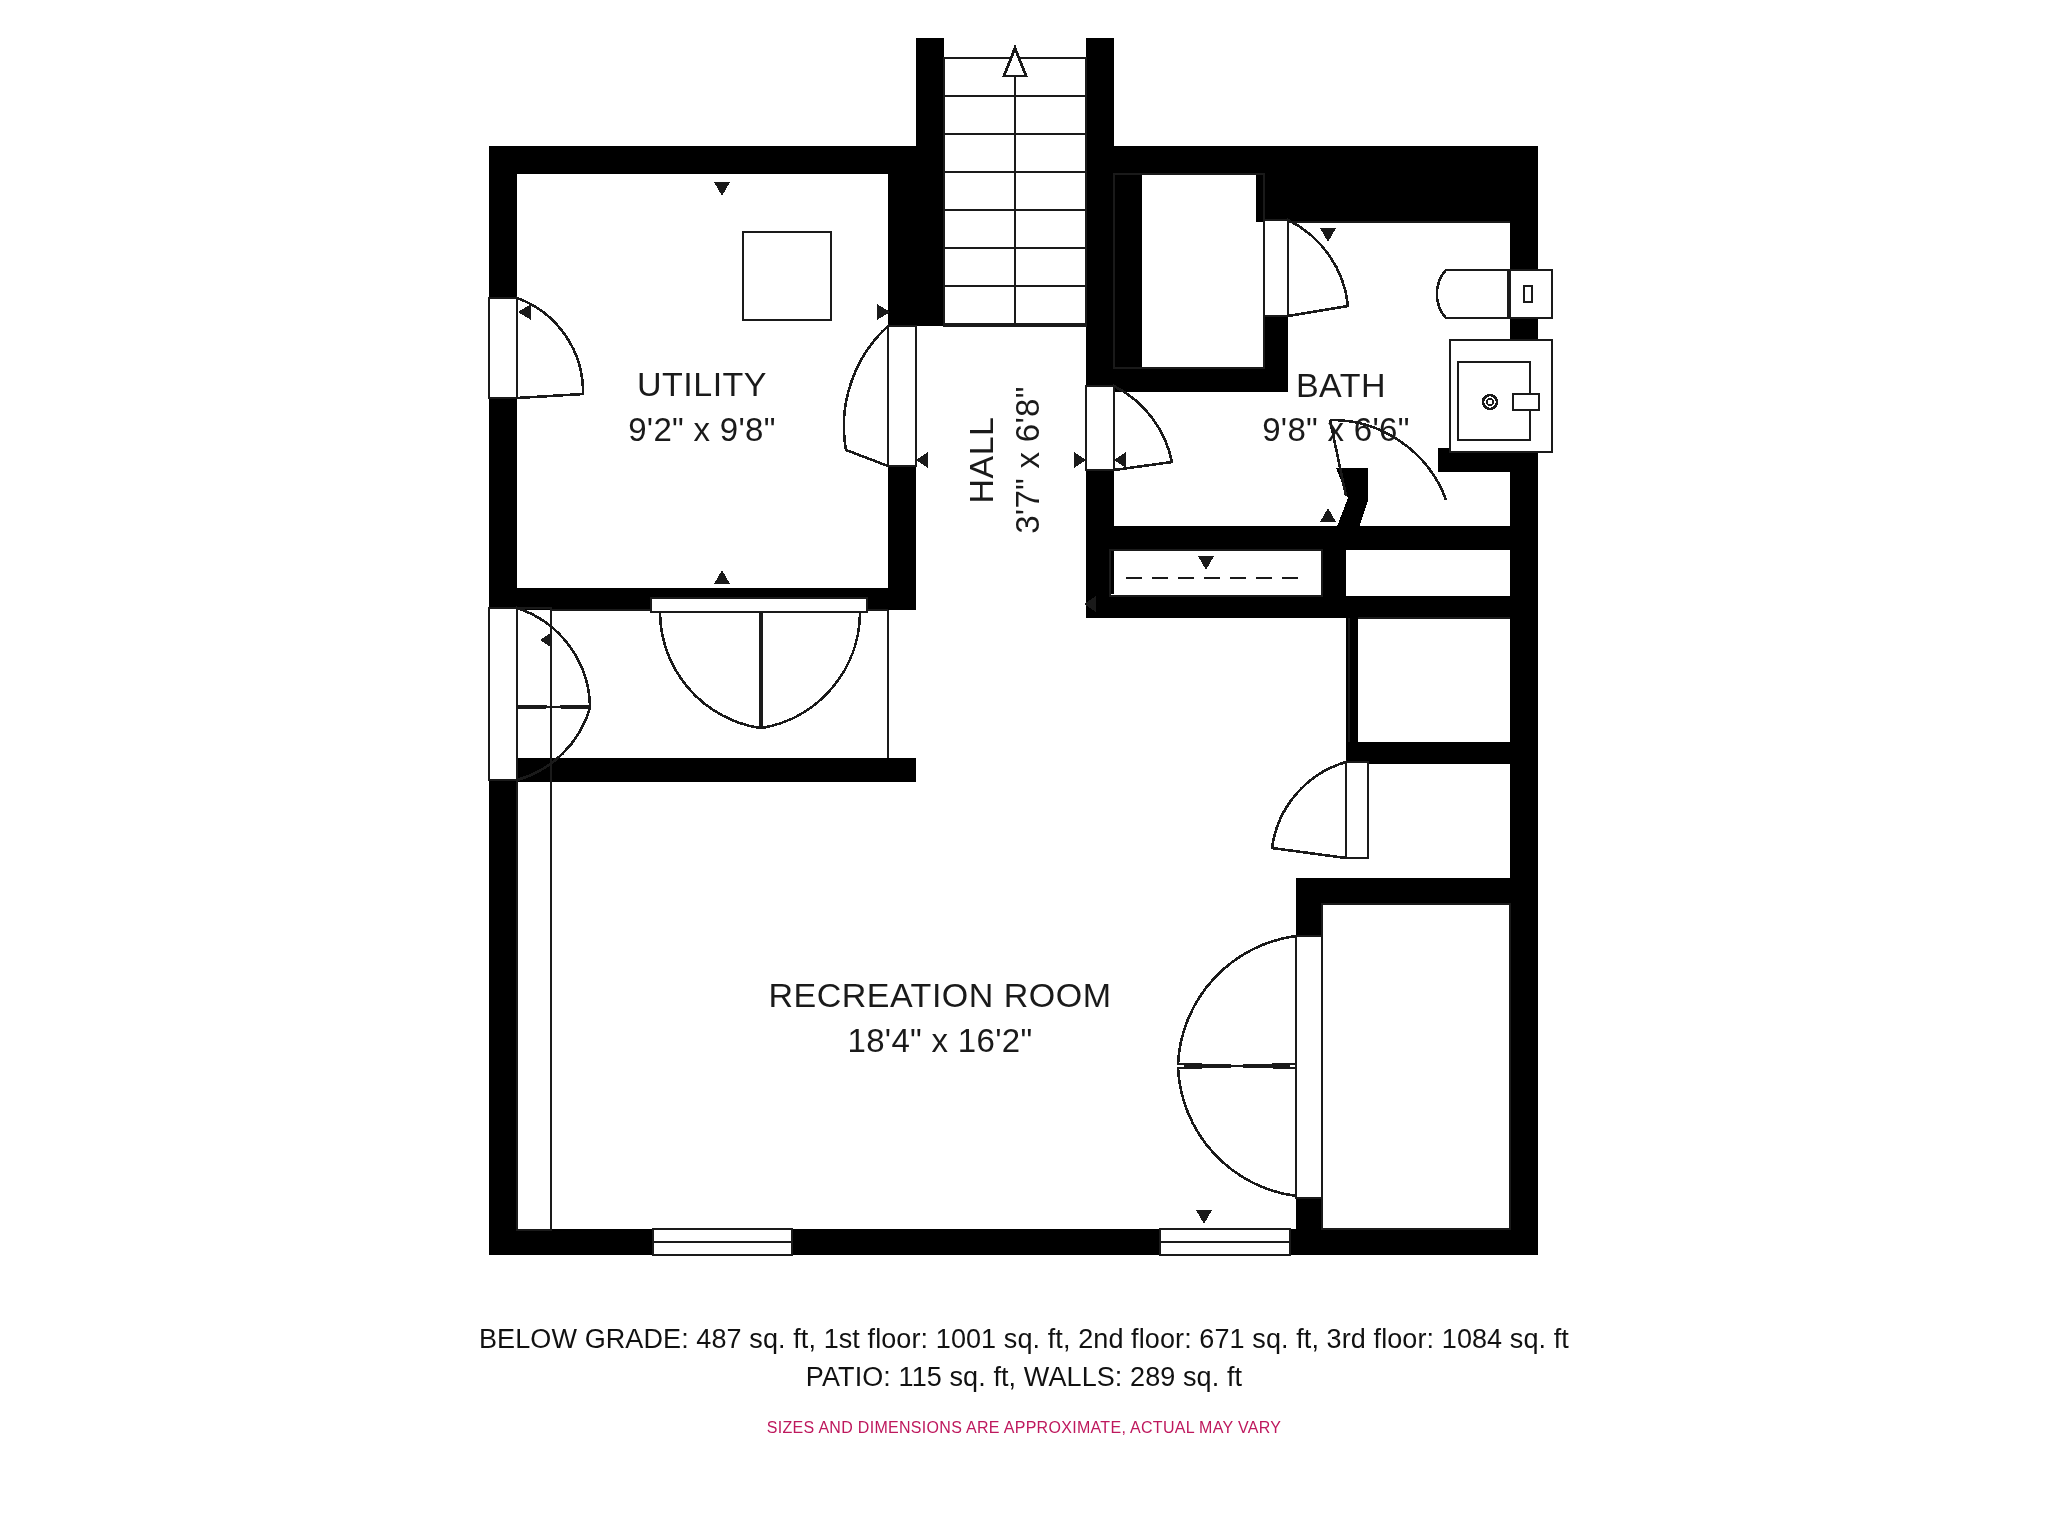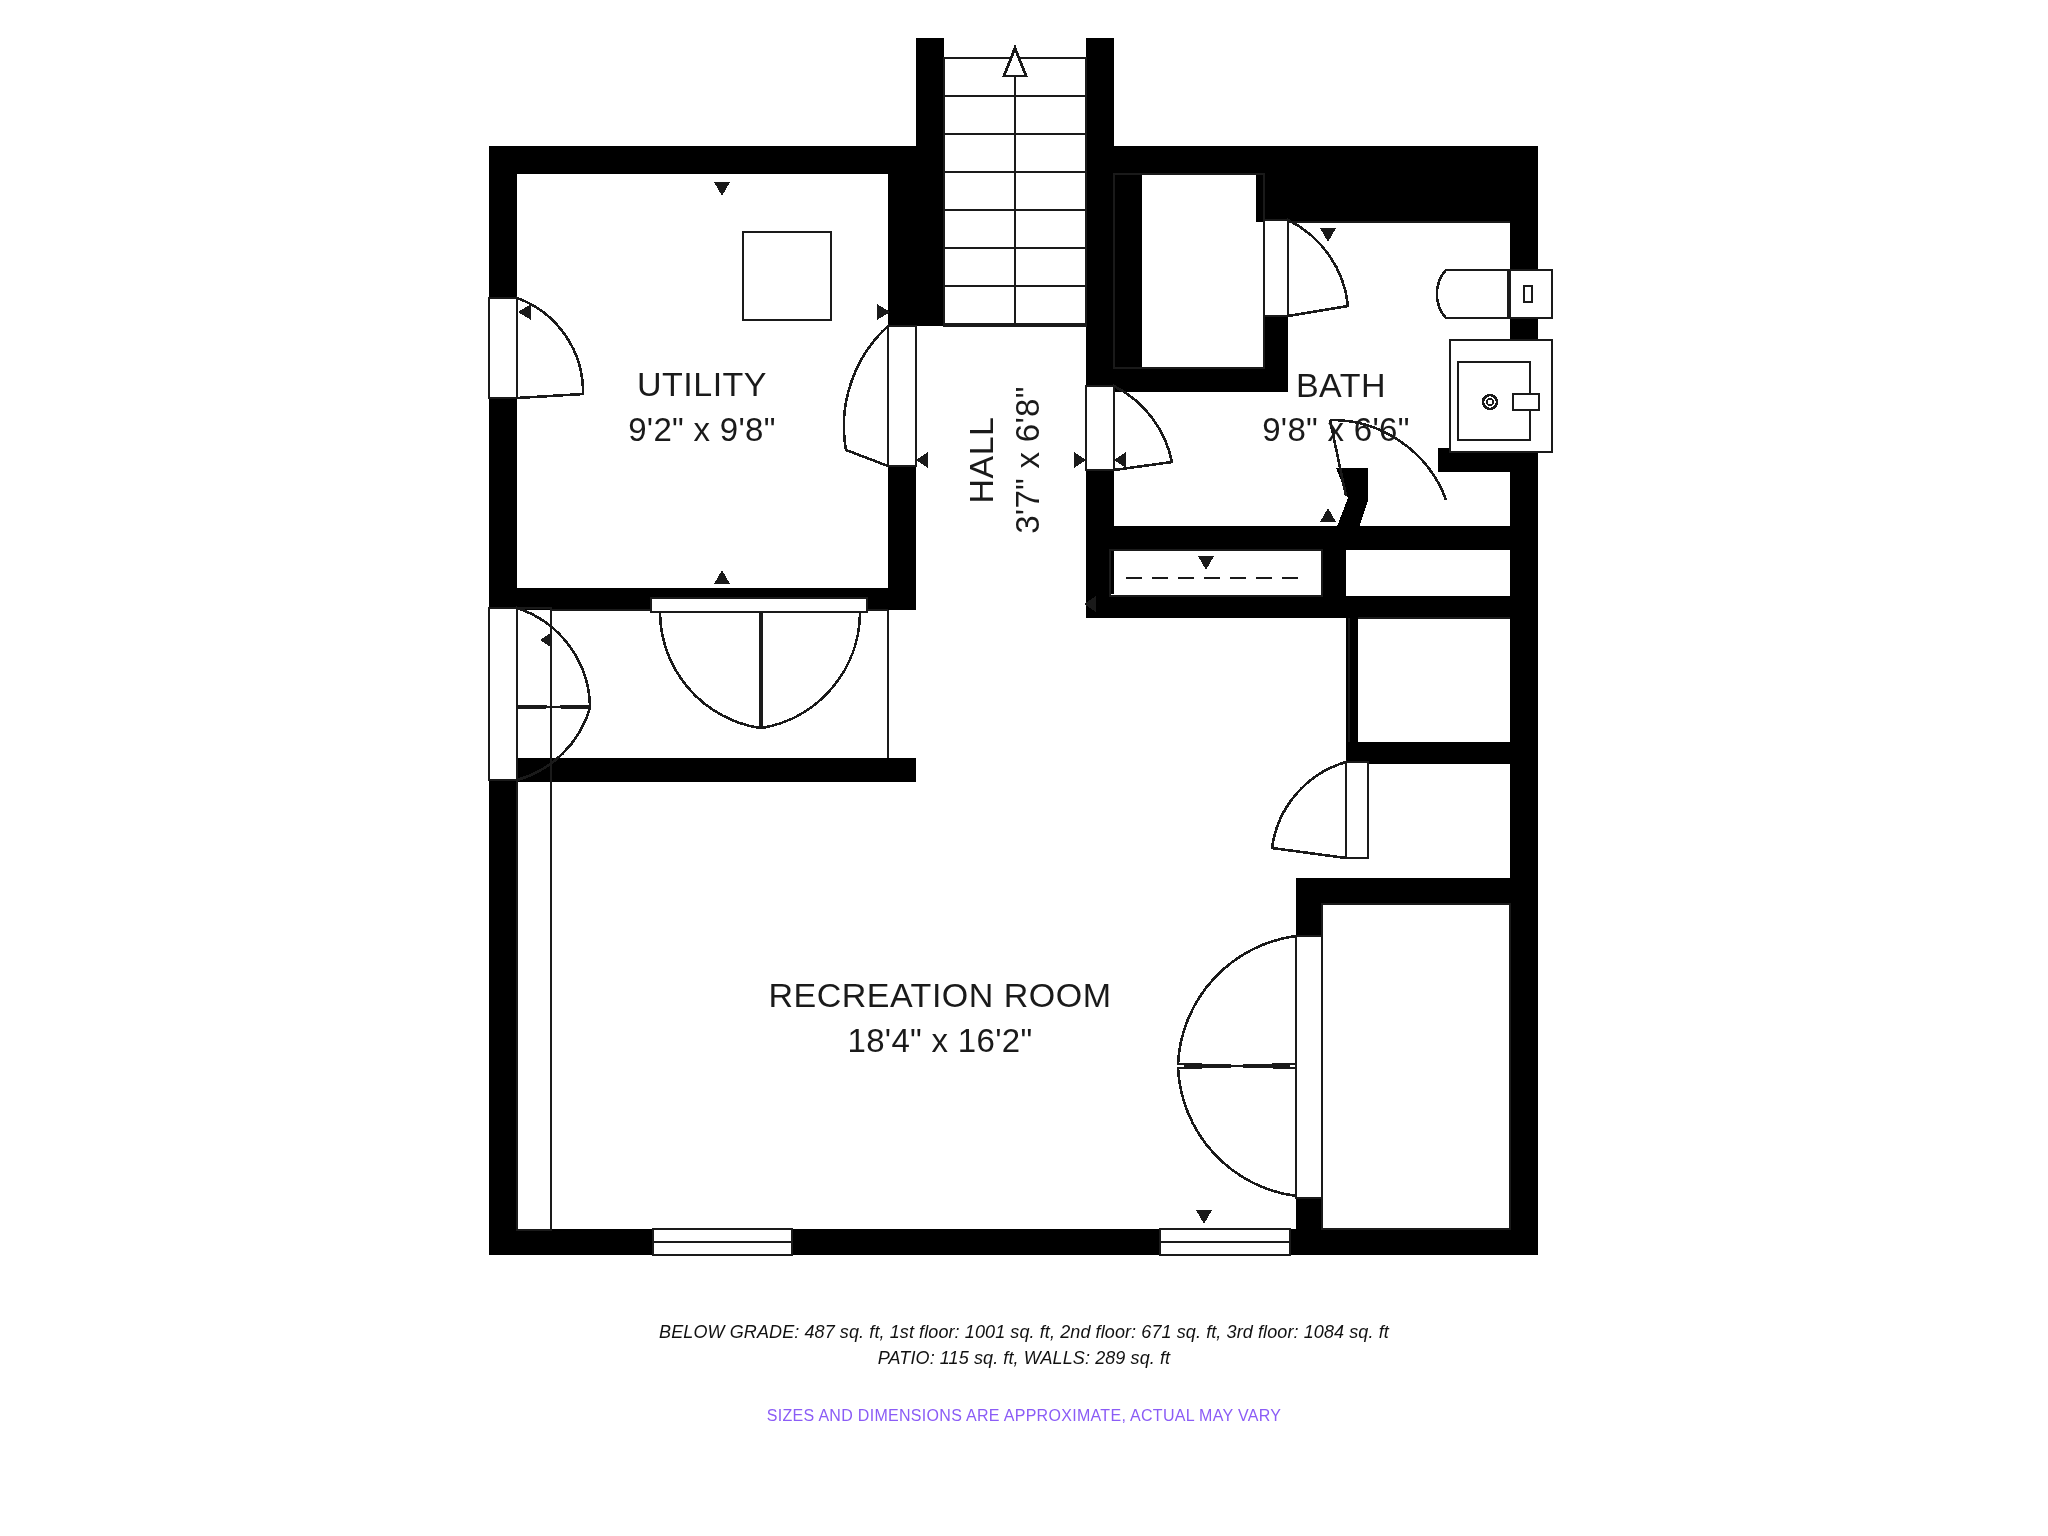--- a/index.html
+++ b/index.html
@@ -63,31 +63,30 @@
     font-family: "Liberation Sans", sans-serif;
     color: #111111;
   }
   .total-line {
     font-size: 28px;
     font-weight: bold;
     letter-spacing: 0.2px;
     line-height: 1.35;
   }
   .detail-line {
-    font-size: 18px;
+    font-size: 27px;
     font-weight: normal;
     letter-spacing: 0.1px;
     line-height: 1.42;
-    font-style: italic;
   }
   .disclaim-line {
-    margin-top: 36px;
+    margin-top: 22px;
     font-size: 16px;
     letter-spacing: 0.3px;
-    color: #8b5cf6;
+    color: #be185d;
   }
 </style>
 </head>
 <body>
 
 <div id="page">
 
   <div id="plan">
     <svg viewBox="0 0 2048 1300" xmlns="http://www.w3.org/2000/svg" shape-rendering="crispEdges">
 

